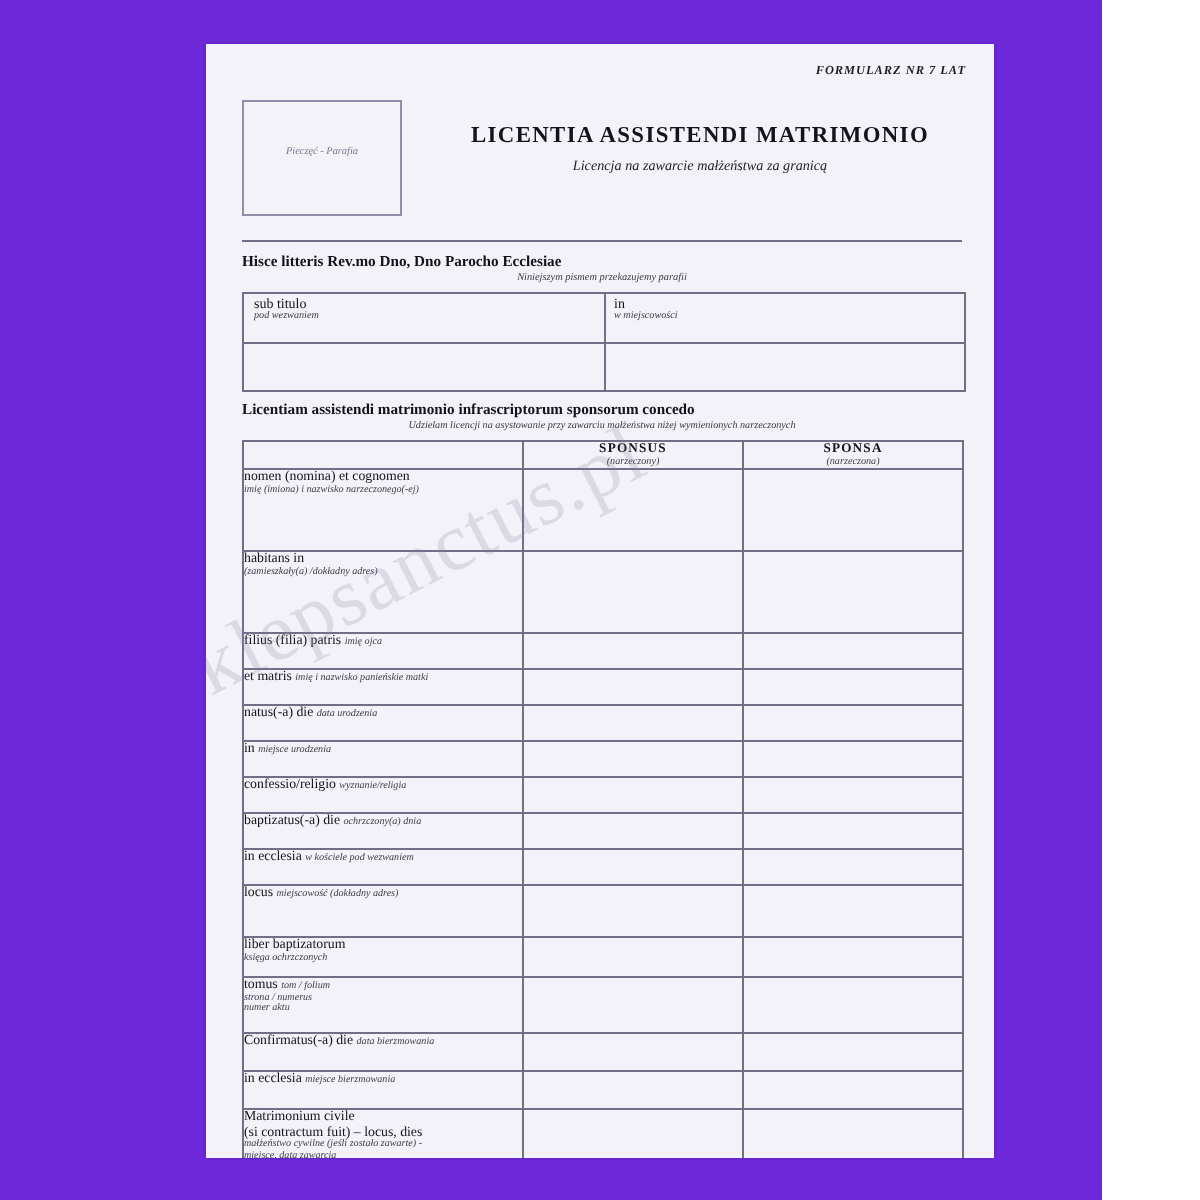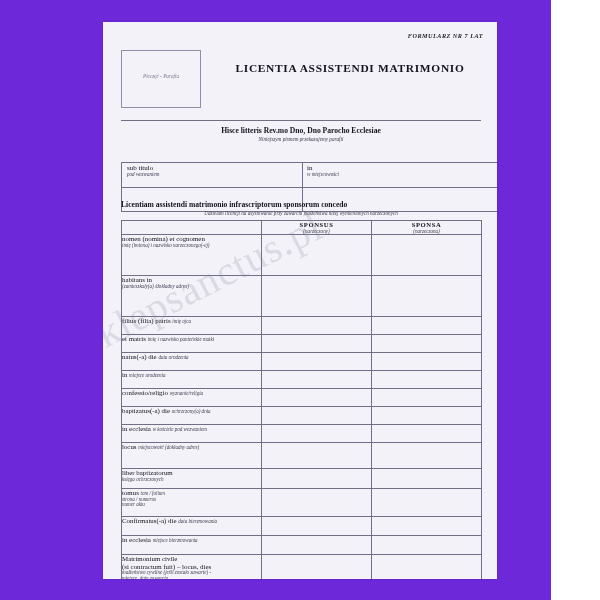--- a/index.html
+++ b/index.html
@@ -114,44 +114,42 @@
     left: 18px;
     right: 16px;
     top: 98px;
     border-top: 0.8px solid #6f6f88;
   }
   .hisce {
     position: absolute;
     left: 18px;
     right: 16px;
     top: 104px;
-    text-align: center;
     font-size: 7.6px;
     font-weight: bold;
     color: #13131e;
   }
   .hisce-sub {
     position: absolute;
     left: 18px;
     right: 16px;
     top: 114px;
     text-align: center;
     font-size: 5.2px;
     font-style: italic;
     color: #3a3a4a;
   }
   
   .box2 {
     position: absolute;
     left: 18px;
-    top: 140px;
+    top: 124px;
     width: 360px;
     height: 48px;
     border: 0.8px solid #6f6f88;
-    padding-left: 33px;
   }
   .box2 .vline {
     position: absolute;
     left: 180px;
     top: 0;
     bottom: 0;
     width: 0;
     border-left: 0.8px solid #6f6f88;
   }
   .box2 .hline {
@@ -254,20 +252,21 @@
 
     <div class="content">
 
       <div class="formnr">FORMULARZ NR 7 LAT</div>
 
       <div class="stamp-box">
         <div class="lbl">Pieczęć - Parafia</div>
       </div>
 
       <div class="title">LICENTIA ASSISTENDI MATRIMONIO</div>
+      <div class="subtitle">Licencja na zawarcie małżeństwa za granicą</div>
 
       <div class="rule-top"></div>
       <div class="hisce">Hisce litteris Rev.mo Dno, Dno Parocho Ecclesiae</div>
       <div class="hisce-sub">Niniejszym pismem przekazujemy parafii</div>
 
       <div class="box2">
         <div class="vline"></div>
         <div class="hline"></div>
 
         <div class="cellbox" style="left:0;top:0;width:180px;height:24px;">

